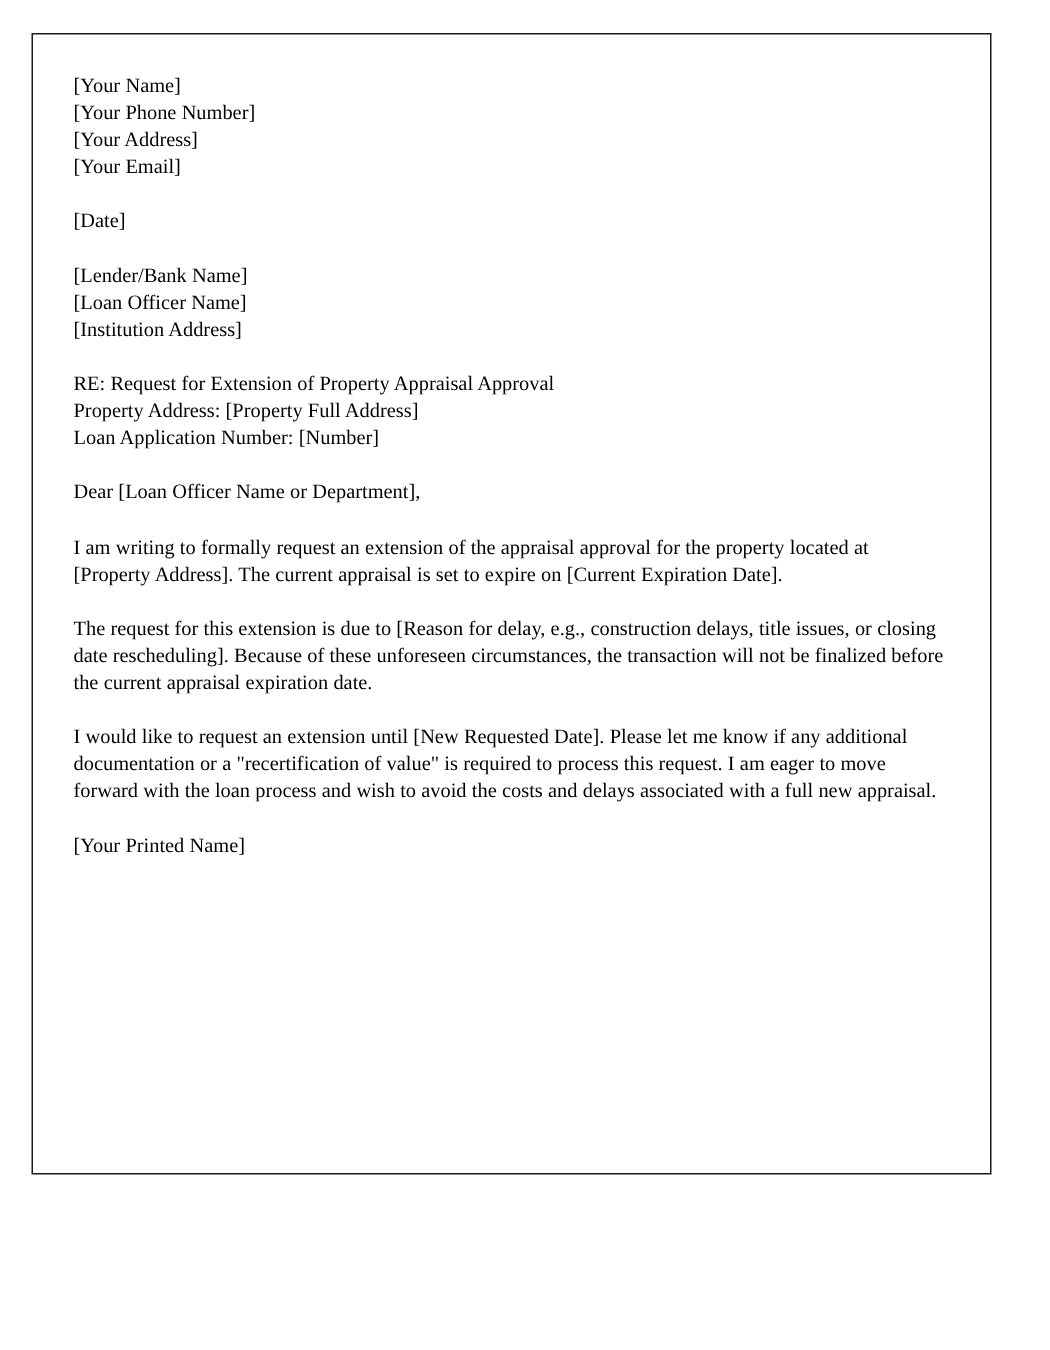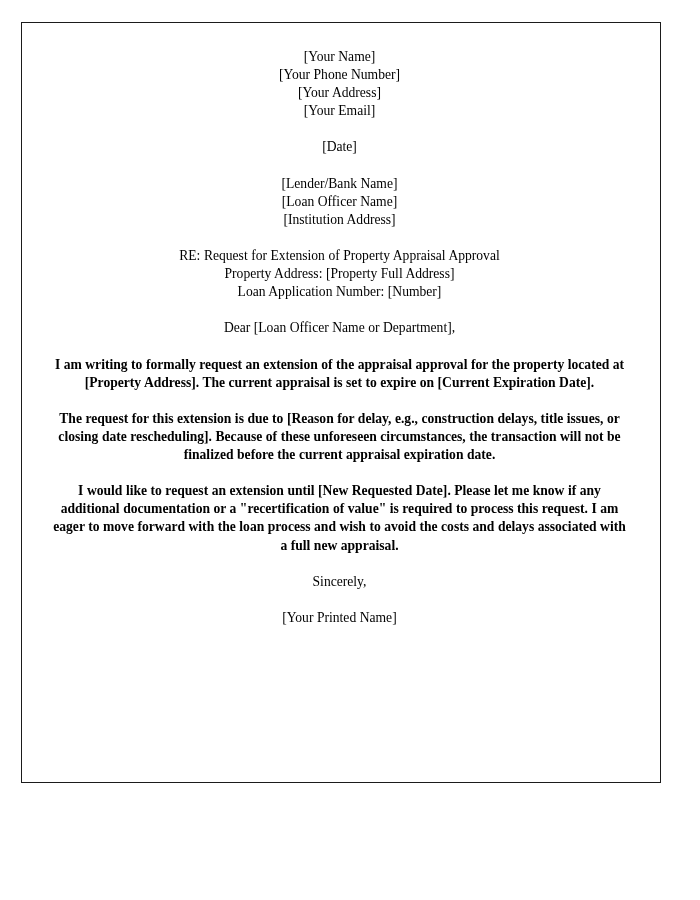--- a/index.html
+++ b/index.html
@@ -31,38 +31,37 @@
     left: 27px;
     top: 25px;
     width: 581px;
   }
 
   .block {
     font-size: 13.6px;
     line-height: 18.1px;
     color: #010101;
     margin: 0 0 18.1px 0;
-    text-align: center;
+    text-align: left;
     white-space: normal;
     word-spacing: 0.1px;
   }
 
   .block:last-child {
     margin-bottom: 0;
   }
 
   .line {
     display: block;
     font-size: 13.6px;
     line-height: 18.1px;
   }
 
   .para {
     display: block;
-    font-weight: bold;
   }
 </style>
 </head>
 <body>
 
 <div id="page-frame">
   <div id="letter-body">
 
     <div class="block">
       <span class="line">[Your Name]</span>
@@ -88,23 +87,20 @@
     </div>
 
     <div class="block">
       <span class="line">Dear [Loan Officer Name or Department],</span>
     </div>
 
     <div class="block para">I am writing to formally request an extension of the appraisal approval for the property located at [Property Address]. The current appraisal is set to expire on [Current Expiration Date].</div>
     <div class="block para">The request for this extension is due to [Reason for delay, e.g., construction delays, title issues, or closing date rescheduling]. Because of these unforeseen circumstances, the transaction will not be finalized before the current appraisal expiration date.</div>
     <div class="block para">I would like to request an extension until [New Requested Date]. Please let me know if any additional documentation or a "recertification of value" is required to process this request. I am eager to move forward with the loan process and wish to avoid the costs and delays associated with a full new appraisal.</div>
 
-    <div class="block">
-      <span class="line">Sincerely,</span>
-    </div>
 
 
     <div class="block">
       <span class="line">[Your Printed Name]</span>
     </div>
 
   </div>
 </div>
 
 </body></html>

